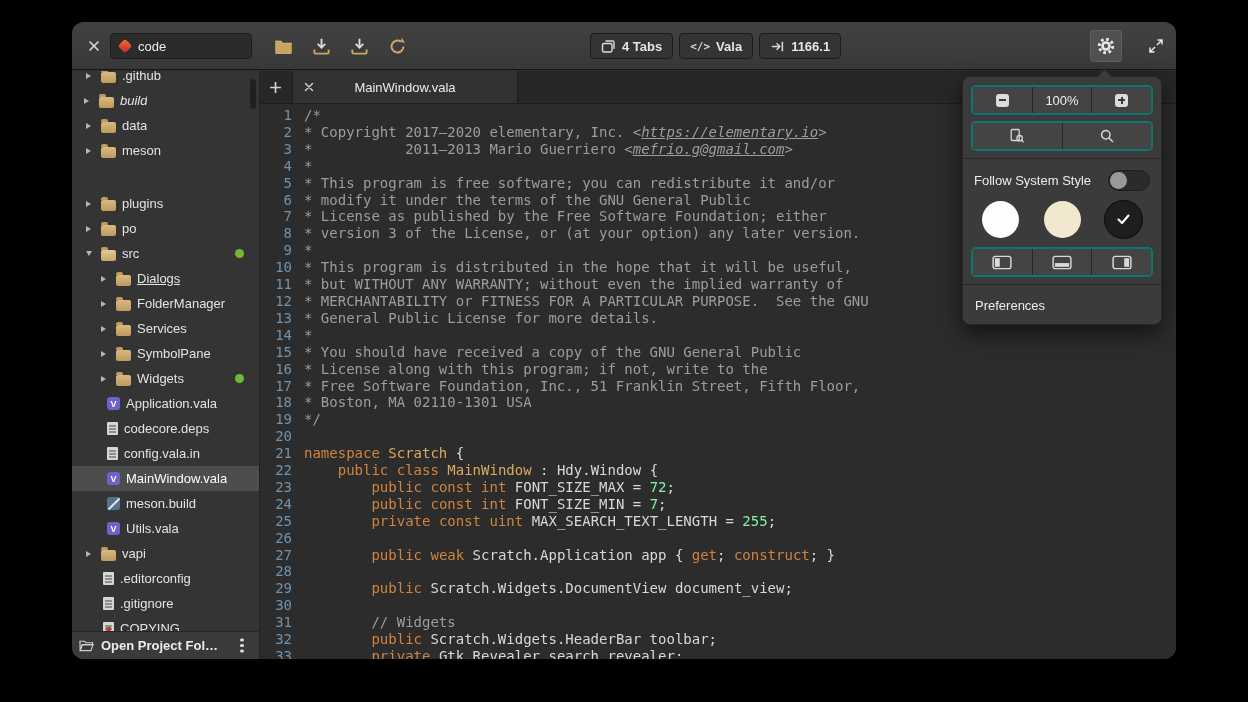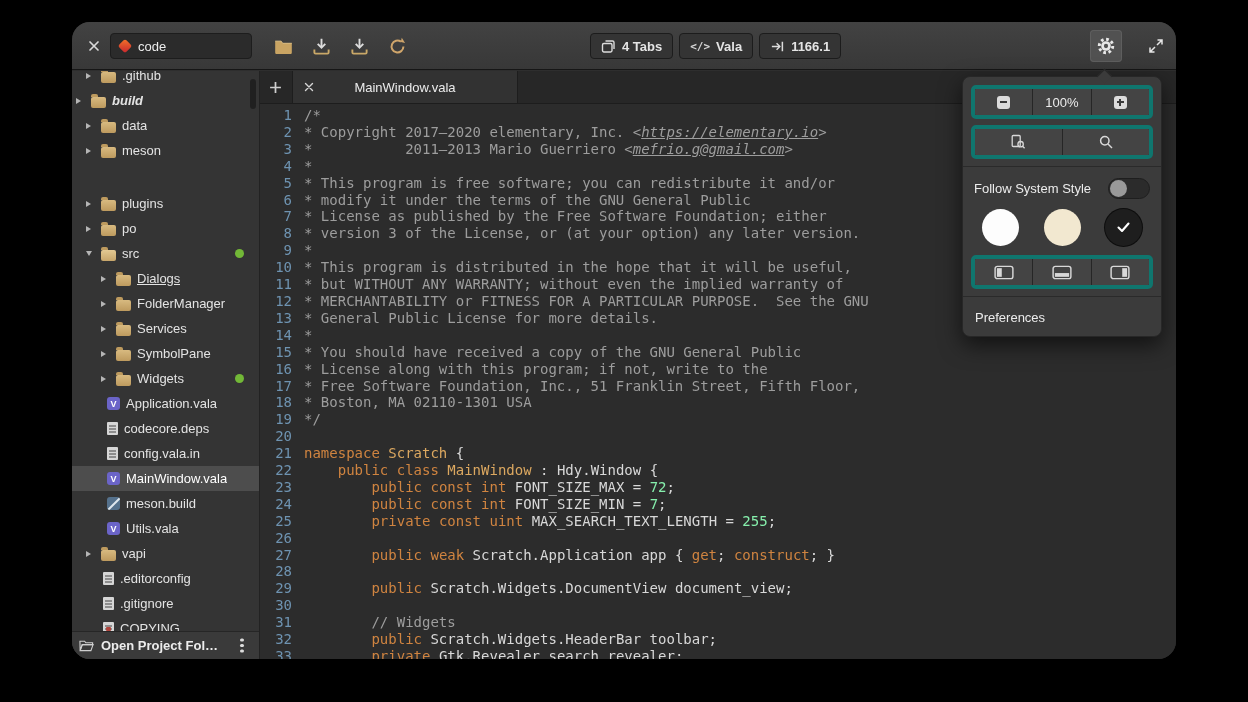--- a/index.html
+++ b/index.html
@@ -2,21 +2,21 @@
 <html><head>
 <meta charset="utf-8">
 <style>
   *{box-sizing:border-box;margin:0;padding:0}
   html,body{width:1248px;height:702px;background:#000;overflow:hidden}
   body{font-family:"Liberation Sans",sans-serif;cursor:default}
   button{background:none;border:none;font:inherit;color:inherit;padding:0;cursor:pointer}
 
   .stage{position:relative;width:1248px;height:702px;background:#000;overflow:hidden}
   .window{position:absolute;left:72px;top:22px;width:1104px;height:637px;background:#2e2e2e;
-          border-radius:18px;overflow:hidden;box-shadow:0 12px 30px rgba(0,0,0,.65)}
+          border-radius:12px;overflow:hidden;box-shadow:0 12px 30px rgba(0,0,0,.65)}
 
   
   .headerbar{position:relative;height:48px;background:linear-gradient(#424242,#383838);border-bottom:1px solid #161616}
   .hb-close{position:absolute;left:12px;top:14px;width:20px;height:20px;display:flex;align-items:center;justify-content:center}
   .project-pill{position:absolute;left:38px;top:11px;width:142px;height:26px;background:#2b2b2b;border:1px solid #1d1d1d;
                 border-radius:4px;display:flex;align-items:center;gap:8px;padding:0 9px;color:#ececec;font-size:13px}
   .diamond{width:10px;height:10px;border-radius:2px;background:linear-gradient(135deg,#f37329,#c6262e);transform:rotate(45deg);flex:none}
   .hb-tools{position:absolute;left:196px;top:9px;display:flex;gap:8px}
   .toolbtn{width:30px;height:30px;display:flex;align-items:center;justify-content:center;border-radius:4px}
   .hb-center{position:absolute;left:518px;top:11px;display:flex;gap:6px;height:26px}
@@ -72,21 +72,21 @@
   .tk-cl{color:#9d9d9d;text-decoration:underline;font-style:italic}
   .tk-k{color:#d08440}
   .tk-t{color:#dca860}
   .tk-n{color:#86efac}
   .tk-p{color:#d8d8d8}
 
   
   .popover{position:absolute;left:962px;top:76px;width:200px;background:#3b3b3b;border:1px solid #272727;border-radius:8px;
            box-shadow:0 8px 22px rgba(0,0,0,.6);padding:8px;z-index:20}
   .pop-arrow{position:absolute;top:-6px;left:136px;width:11px;height:11px;background:#3b3b3b;border-left:1px solid #272727;border-top:1px solid #272727;transform:rotate(45deg)}
-  .seg{display:flex;border:4px solid #0f766e;border-radius:5px;overflow:hidden;margin-bottom:6px;background:#262626}
+  .seg{display:flex;border:2px solid #0f766e;border-radius:5px;overflow:hidden;margin-bottom:6px;background:#262626}
   .seg>button{flex:1;height:26px;background:#444;display:flex;align-items:center;justify-content:center;border-right:1px solid #262626;color:#ececec;font-size:13px}
   .seg>button:last-child{border-right:none}
   .sq{width:13px;height:13px;background:#dcdcdc;border-radius:3px;position:relative}
   .sq::before{content:"";position:absolute;background:#3b3b3b;left:3px;right:3px;top:5.5px;bottom:5.5px}
   .sq.plus::after{content:"";position:absolute;background:#3b3b3b;top:3px;bottom:3px;left:5.5px;right:5.5px}
   .psep{height:1px;background:#2a2a2a;margin:7px -8px}
   .prow{display:flex;align-items:center;justify-content:space-between;padding:3px 3px;height:28px;color:#ececec;font-size:13px}
   .toggle{width:42px;height:21px;border-radius:11px;background:#2b2b2b;border:1px solid #1e1e1e;display:inline-flex;align-items:center;padding:1px}
   .knob{width:17px;height:17px;border-radius:50%;background:#999}
   .circles{display:flex;justify-content:space-between;align-items:center;padding:7px 11px 9px}
@@ -180,21 +180,21 @@
     </div>
 
     <div class="wbody">
       <aside class="sidebar">
         <div class="tree" id="tree">
             <div class="trow" style="padding-left: 10px;">
               <span class="exp closed"></span>
               <span class="ticon ti-folder"></span>
               <span class="tlabel">.github</span>
             </div>
-            <div class="trow" style="padding-left: 0; font-weight: bold;">
+            <div class="trow" style="padding-left: 8px;">
               <span class="exp closed"></span>
               <span class="ticon ti-folder"></span>
               <span class="tlabel" style="font-style: italic;">build</span>
             </div>
             <div class="trow" style="padding-left: 10px;">
               <span class="exp closed"></span>
               <span class="ticon ti-folder"></span>
               <span class="tlabel">data</span>
             </div>
             <div class="trow" style="padding-left: 10px;">

